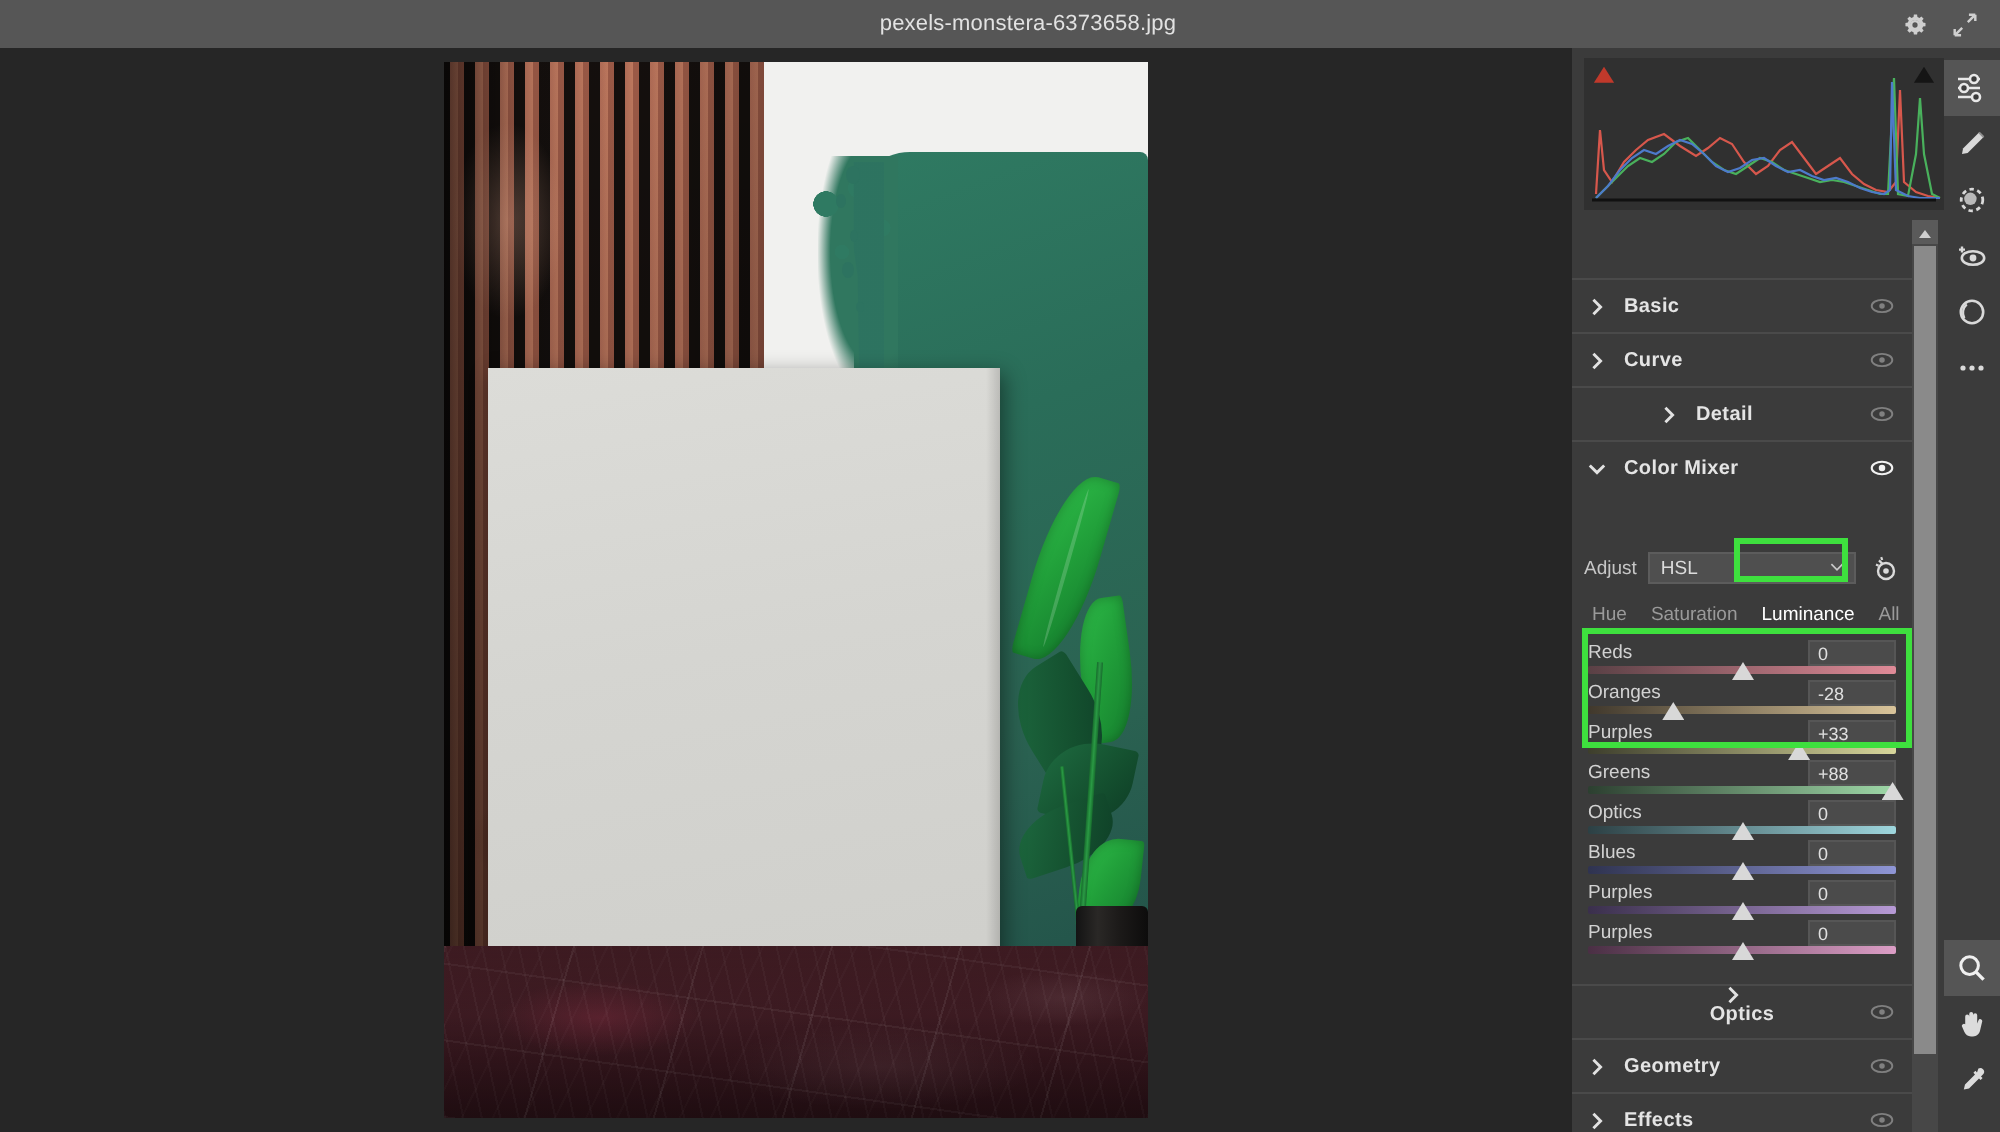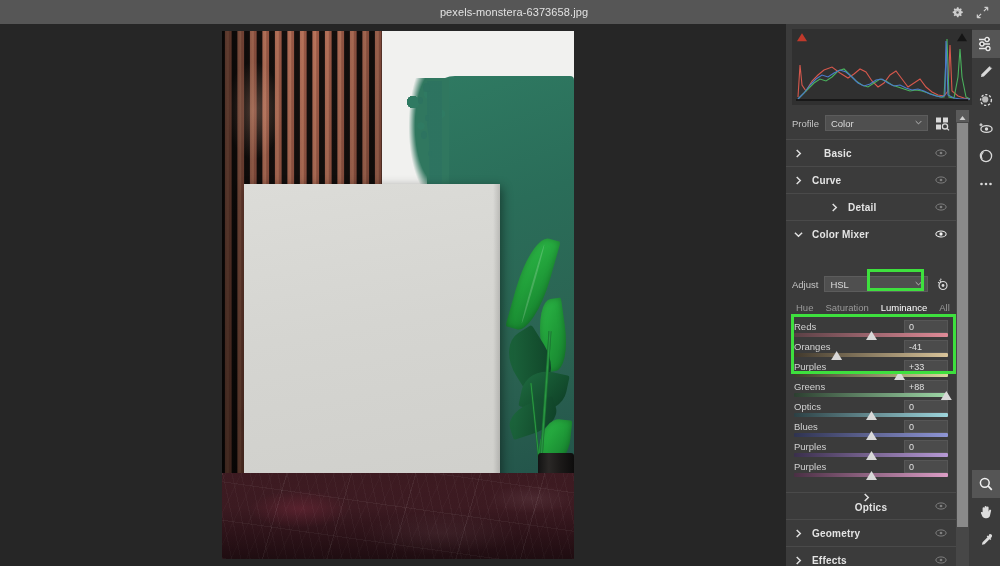--- a/index.html
+++ b/index.html
@@ -353,40 +353,22 @@
       <svg class="hist-svg" width="180" height="76" viewBox="0 0 180 76">
         <g fill="none" stroke-width="1.1" opacity=".95">
           <path stroke="#e05a4e" d="M6,68 L8,36 L10,56 L14,62 L20,52 L26,46 L32,41 L40,38 L48,44 L56,49 L62,45 L68,40 L74,43 L80,52 L86,58 L92,54 L98,46 L104,42 L110,50 L116,58 L122,54 L128,50 L134,58 L140,63 L146,66 L152,67 L156,62 L158,16 L160,62 L166,67 L172,69 L178,70"></path>
           <path stroke="#4bb85f" d="M6,70 L10,66 L16,60 L22,54 L28,50 L34,52 L40,48 L46,42 L52,40 L58,46 L64,52 L70,56 L76,58 L82,54 L88,50 L94,52 L100,56 L106,58 L112,60 L118,62 L124,61 L130,62 L136,64 L142,66 L148,68 L152,68 L155,10 L157,68 L162,69 L166,48 L168,20 L170,48 L174,68 L178,70"></path>
           <path stroke="#4f7fd4" d="M6,70 L12,64 L18,56 L24,50 L30,46 L36,48 L42,44 L48,41 L54,43 L60,48 L66,54 L72,57 L78,55 L84,51 L90,50 L96,54 L102,57 L108,56 L114,59 L120,61 L126,60 L132,62 L138,65 L144,67 L150,68 L153,66 L154,12 L156,66 L162,69 L168,70 L174,70 L178,70"></path>
         </g>
         <path d="M4,71 L176,71" stroke="#111" stroke-width="1.6" fill="none"></path>
       </svg>
     </div>
 
-    <div class="profile-row">
-      <span class="lbl">Profile</span>
-      <div class="select">
-        <span>Color</span>
-        <svg class="chev" viewBox="0 0 10 10">
-          <path d="M1 3l4 4 4-4" fill="none" stroke="#c9c9c9" stroke-width="1.2"></path>
-        </svg>
-      </div>
-      <span class="icon-btn">
-        <svg width="16" height="16" viewBox="0 0 16 16">
-          <rect x="2" y="2.5" width="5" height="5" fill="#d8d8d8"></rect>
-          <rect x="9" y="2.5" width="5" height="5" fill="#d8d8d8"></rect>
-          <rect x="2" y="9.5" width="5" height="5" fill="#d8d8d8"></rect>
-          <circle cx="11" cy="11.4" r="2.6" fill="none" stroke="#d8d8d8" stroke-width="1.3"></circle>
-          <path d="M13 13.4l2 2" stroke="#d8d8d8" stroke-width="1.3"></path>
-        </svg>
-      </span>
-    </div>
-
-    <div class="sec" style="top:115px;gap:12px;">
+
+    <div class="sec" style="top:115px;">
       <svg class="arw" viewBox="0 0 10 10">
           <path d="M3 1l4 4-4 4" fill="none" stroke="#e2e2e2" stroke-width="1.6"></path>
         </svg>
       <span class="nm">Basic</span>
       <svg class="eye" viewBox="0 0 14 10" opacity=".45">
           <ellipse cx="7" cy="5" rx="6" ry="3.6" fill="none" stroke="#d4d4d4" stroke-width="1.1"></ellipse>
           <circle cx="7" cy="5" r="1.6" fill="#d4d4d4"></circle>
         </svg>
     </div>
 
@@ -453,21 +435,21 @@
 
         <div class="srow">
           <span class="snm">Reds</span>
           <div class="sval">0</div>
           <div class="strack" style="background:linear-gradient(90deg,#5a4045,#e08b98);"></div>
           <div class="sknob" style="left:50%;"></div>
         </div>
 
         <div class="srow">
           <span class="snm">Oranges</span>
-          <div class="sval">-41</div>
+          <div class="sval">-28</div>
           <div class="strack" style="background:linear-gradient(90deg,#40382c,#d9c49a);"></div>
           <div class="sknob" style="left:29.5%;"></div>
         </div>
 
         <div class="srow">
           <span class="snm">Purples</span>
           <div class="sval">+33</div>
           <div class="strack" style="background:linear-gradient(90deg,#3d3e2c,#d7d69b);"></div>
           <div class="sknob" style="left:66.5%;"></div>
         </div>

